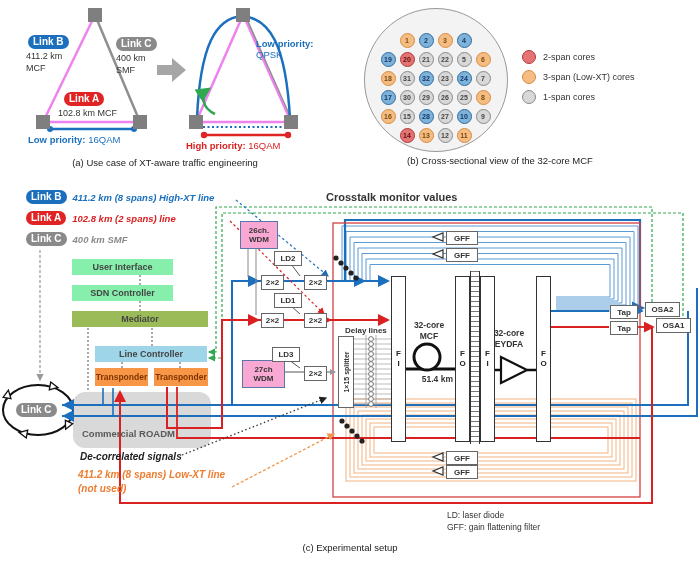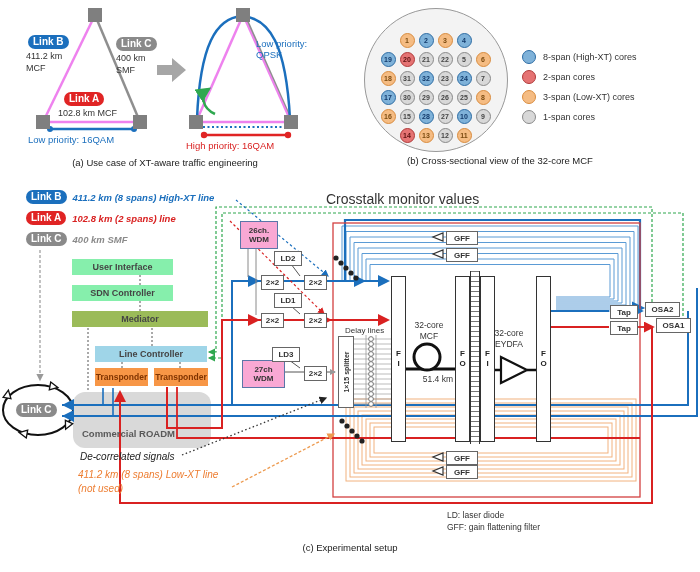--- a/index.html
+++ b/index.html
@@ -4,21 +4,21 @@
 <style>
   html,body{margin:0;padding:0;}
   body{width:700px;height:572px;position:relative;background:#fff;
        font-family:"Liberation Sans",sans-serif;overflow:hidden;}
   .abs{position:absolute;}
   svg.layer{position:absolute;left:0;top:0;z-index:1;}
   .txt{position:absolute;z-index:3;color:#333;}
   .badge{display:inline-block;color:#fff;font-weight:bold;font-size:10px;
          padding:1px 5px;line-height:12px;z-index:3;border-radius:7px;}
   .badge.blue{background:#1b6fbd;} .badge.red{background:#e02424;} .badge.gray{background:#8a8a8a;}
-  .small9{font-size:9px;} .bold{font-weight:normal;} .ital{font-style:italic;}
+  .small9{font-size:9px;} .bold{font-weight:bold;} .ital{font-style:italic;}
   .blue-t{color:#1b6fbd;} .red-t{color:#d92121;} .orange-t{color:#ed7d31;}
   .caption{font-size:9.5px;color:#222;text-align:center;z-index:3;position:absolute;}
   
   .mcf-circle{position:absolute;left:364px;top:8px;width:142px;height:142px;border-radius:50%;
               background:#f3f3f3;border:1.5px solid #999;z-index:2;}
   .core{position:absolute;width:13px;height:13px;border-radius:50%;border:1.5px solid;
         font-size:7px;font-weight:bold;display:flex;align-items:center;justify-content:center;}
   .legend{position:absolute;left:522px;top:50px;z-index:3;}
   .legend-row{display:flex;align-items:center;margin-bottom:6px;}
   .legend-swatch{width:12px;height:12px;border-radius:50%;border:1.5px solid;margin-right:7px;flex:none;}
@@ -320,24 +320,20 @@
     <div class="core" style="background: rgb(216, 216, 216); border-color: rgb(138, 138, 138); color: rgb(68, 68, 68); left: 72.5px; top: 100px;">27</div>
     <div class="core" style="background: rgb(127, 178, 217); border-color: rgb(46, 109, 164); color: rgb(18, 58, 107); left: 91.5px; top: 100px;">10</div>
     <div class="core" style="background: rgb(216, 216, 216); border-color: rgb(138, 138, 138); color: rgb(68, 68, 68); left: 110.5px; top: 100px;">9</div>
     <div class="core" style="background: rgb(229, 115, 115); border-color: rgb(176, 58, 58); color: rgb(92, 16, 16); left: 34.5px; top: 119px;">14</div>
     <div class="core" style="background: rgb(245, 188, 131); border-color: rgb(217, 140, 63); color: rgb(122, 74, 16); left: 53.5px; top: 119px;">13</div>
     <div class="core" style="background: rgb(216, 216, 216); border-color: rgb(138, 138, 138); color: rgb(68, 68, 68); left: 72.5px; top: 119px;">12</div>
     <div class="core" style="background: rgb(245, 188, 131); border-color: rgb(217, 140, 63); color: rgb(122, 74, 16); left: 91.5px; top: 119px;">11</div>
   </div>
 <div class="legend">
     <div class="legend-row">
-      <span class="legend-swatch" style="background: rgb(127, 178, 217); border-color: rgb(46, 109, 164);"></span>
-      <span>8-span (High-XT) cores</span>
-    </div>
-    <div class="legend-row">
       <span class="legend-swatch" style="background: rgb(229, 115, 115); border-color: rgb(176, 58, 58);"></span>
       <span>2-span cores</span>
     </div>
     <div class="legend-row">
       <span class="legend-swatch" style="background: rgb(245, 188, 131); border-color: rgb(217, 140, 63);"></span>
       <span>3-span (Low-XT) cores</span>
     </div>
     <div class="legend-row">
       <span class="legend-swatch" style="background: rgb(216, 216, 216); border-color: rgb(138, 138, 138);"></span>
       <span>1-span cores</span>
@@ -362,21 +358,21 @@
 
 <div class="cbox pink" style="left:72px;top:259px;width:101px;height:16px;">User Interface</div>
 <div class="cbox pink" style="left:72px;top:285px;width:101px;height:16px;">SDN Controller</div>
 <div class="cbox green" style="left:72px;top:311px;width:136px;height:16px;">Mediator</div>
 <div class="cbox lblue" style="left:95px;top:346px;width:112px;height:16px;">Line Controller</div>
 <div class="cbox orangebx" style="left:95px;top:368px;width:53px;height:18px;">Transponder</div>
 <div class="cbox orangebx" style="left:154px;top:368px;width:54px;height:18px;">Transponder</div>
 <div class="roadm-label" style="left:82px;top:428px;">Commercial ROADM</div>
 <span class="badge gray abs" style="left:16px;top:403px;">Link C</span>
 
-<div class="txt bold" style="left:326px;top:191px;font-size:14px;">Crosstalk monitor values</div>
+<div class="txt bold" style="left:326px;top:191px;font-size:11px;">Crosstalk monitor values</div>
 
 <div class="cbox wdm" style="left:240px;top:221px;width:36px;height:26px;">
   <span>26ch.</span>
   <span>WDM</span>
 </div>
 <div class="cbox wdm" style="left:242px;top:360px;width:41px;height:26px;">
   <span>27ch</span>
   <span>WDM</span>
 </div>
 

